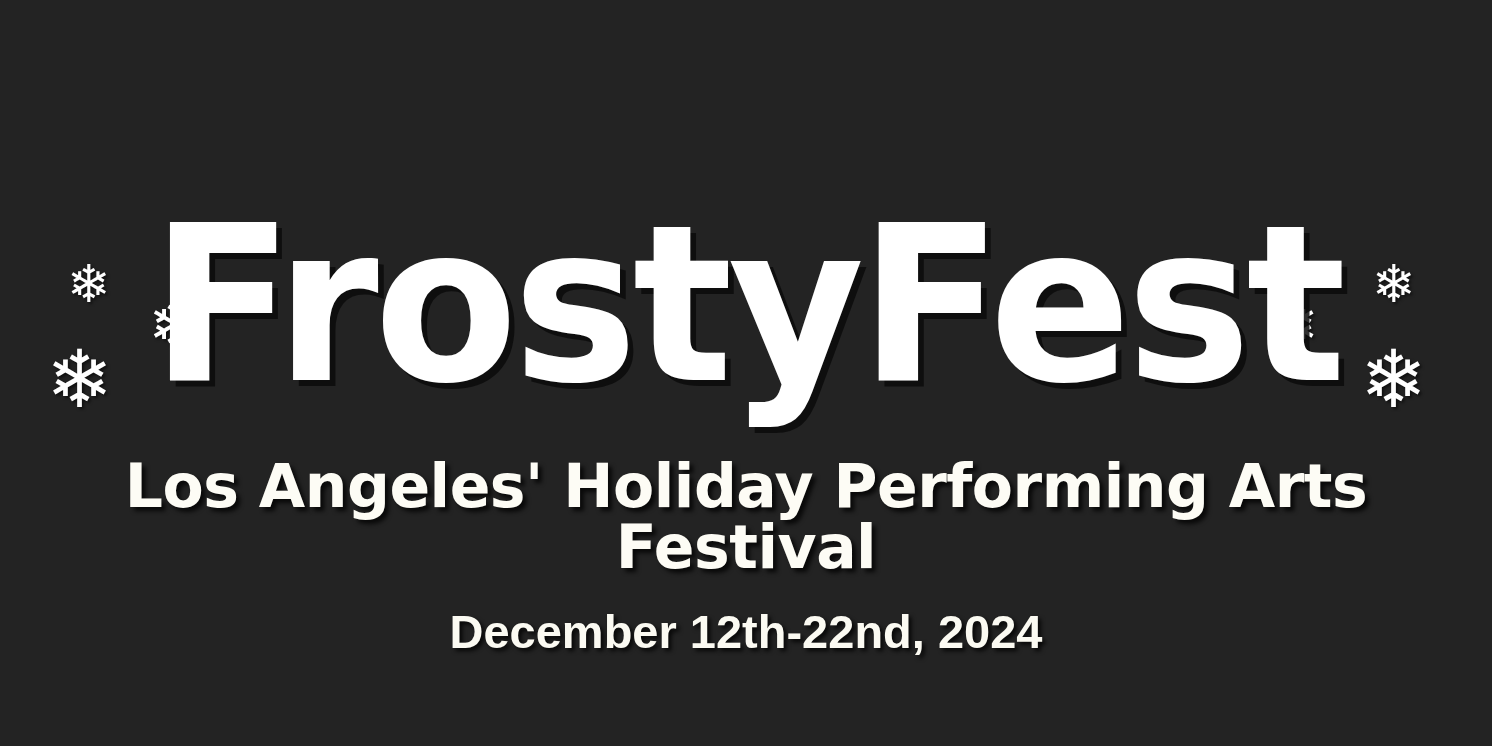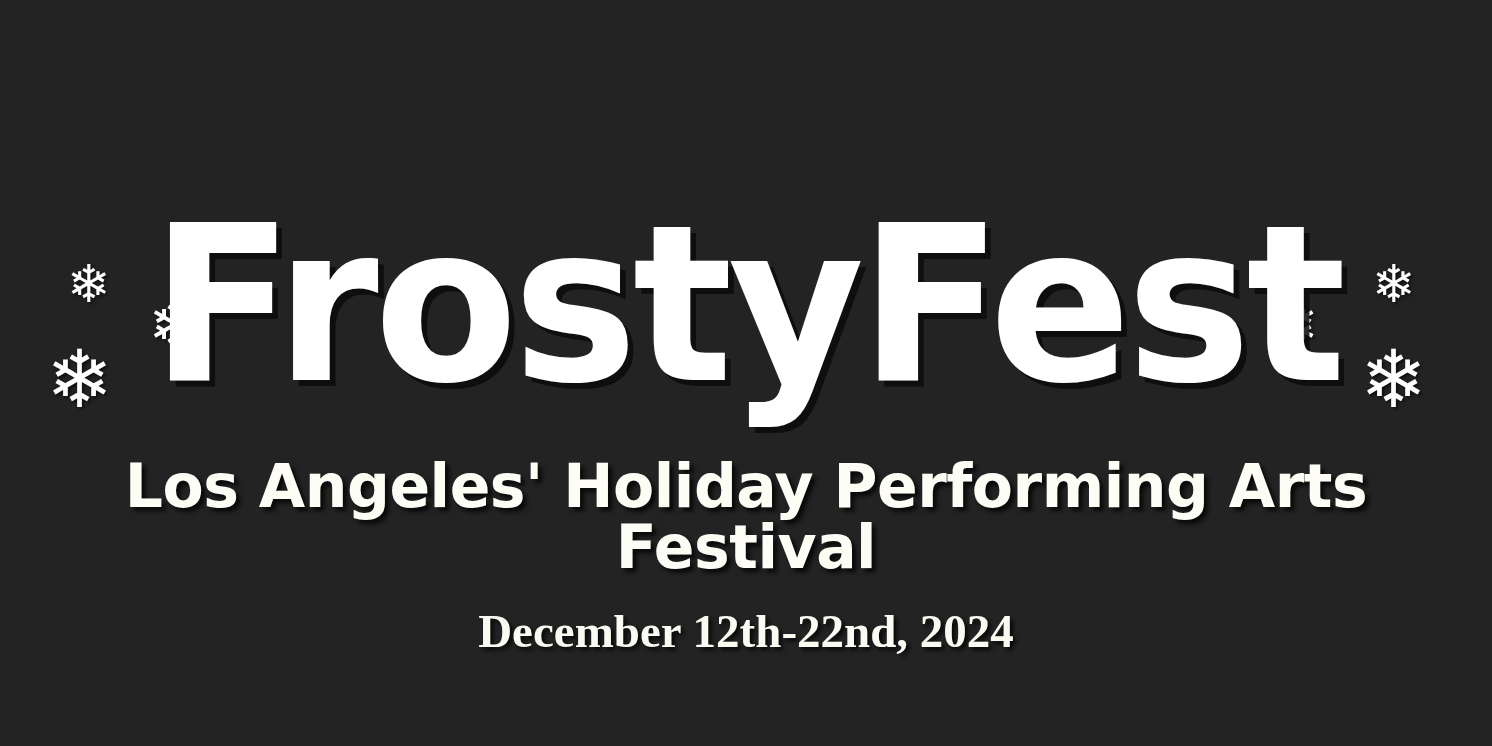--- a/index.html
+++ b/index.html
@@ -92,21 +92,21 @@
     letter-spacing: -0.5px;
     text-align: center;
     max-width: 1330px;
     text-shadow: 4px 4px 4px rgba(0,0,0,0.75);
   }
 
   .festival-dates {
     margin: 0;
     padding: 0;
     margin-top: 28px;
-    font-family: Liberation Serif, serif;
+    font-family: Liberation Sans, sans-serif;
     font-size: 47px;
     font-weight: bold;
     color: #fbfaf2;
     letter-spacing: 0px;
     line-height: 1.1;
     text-align: center;
     text-shadow: 3px 3px 4px rgba(0,0,0,0.8);
   }
 </style>
 </head>

